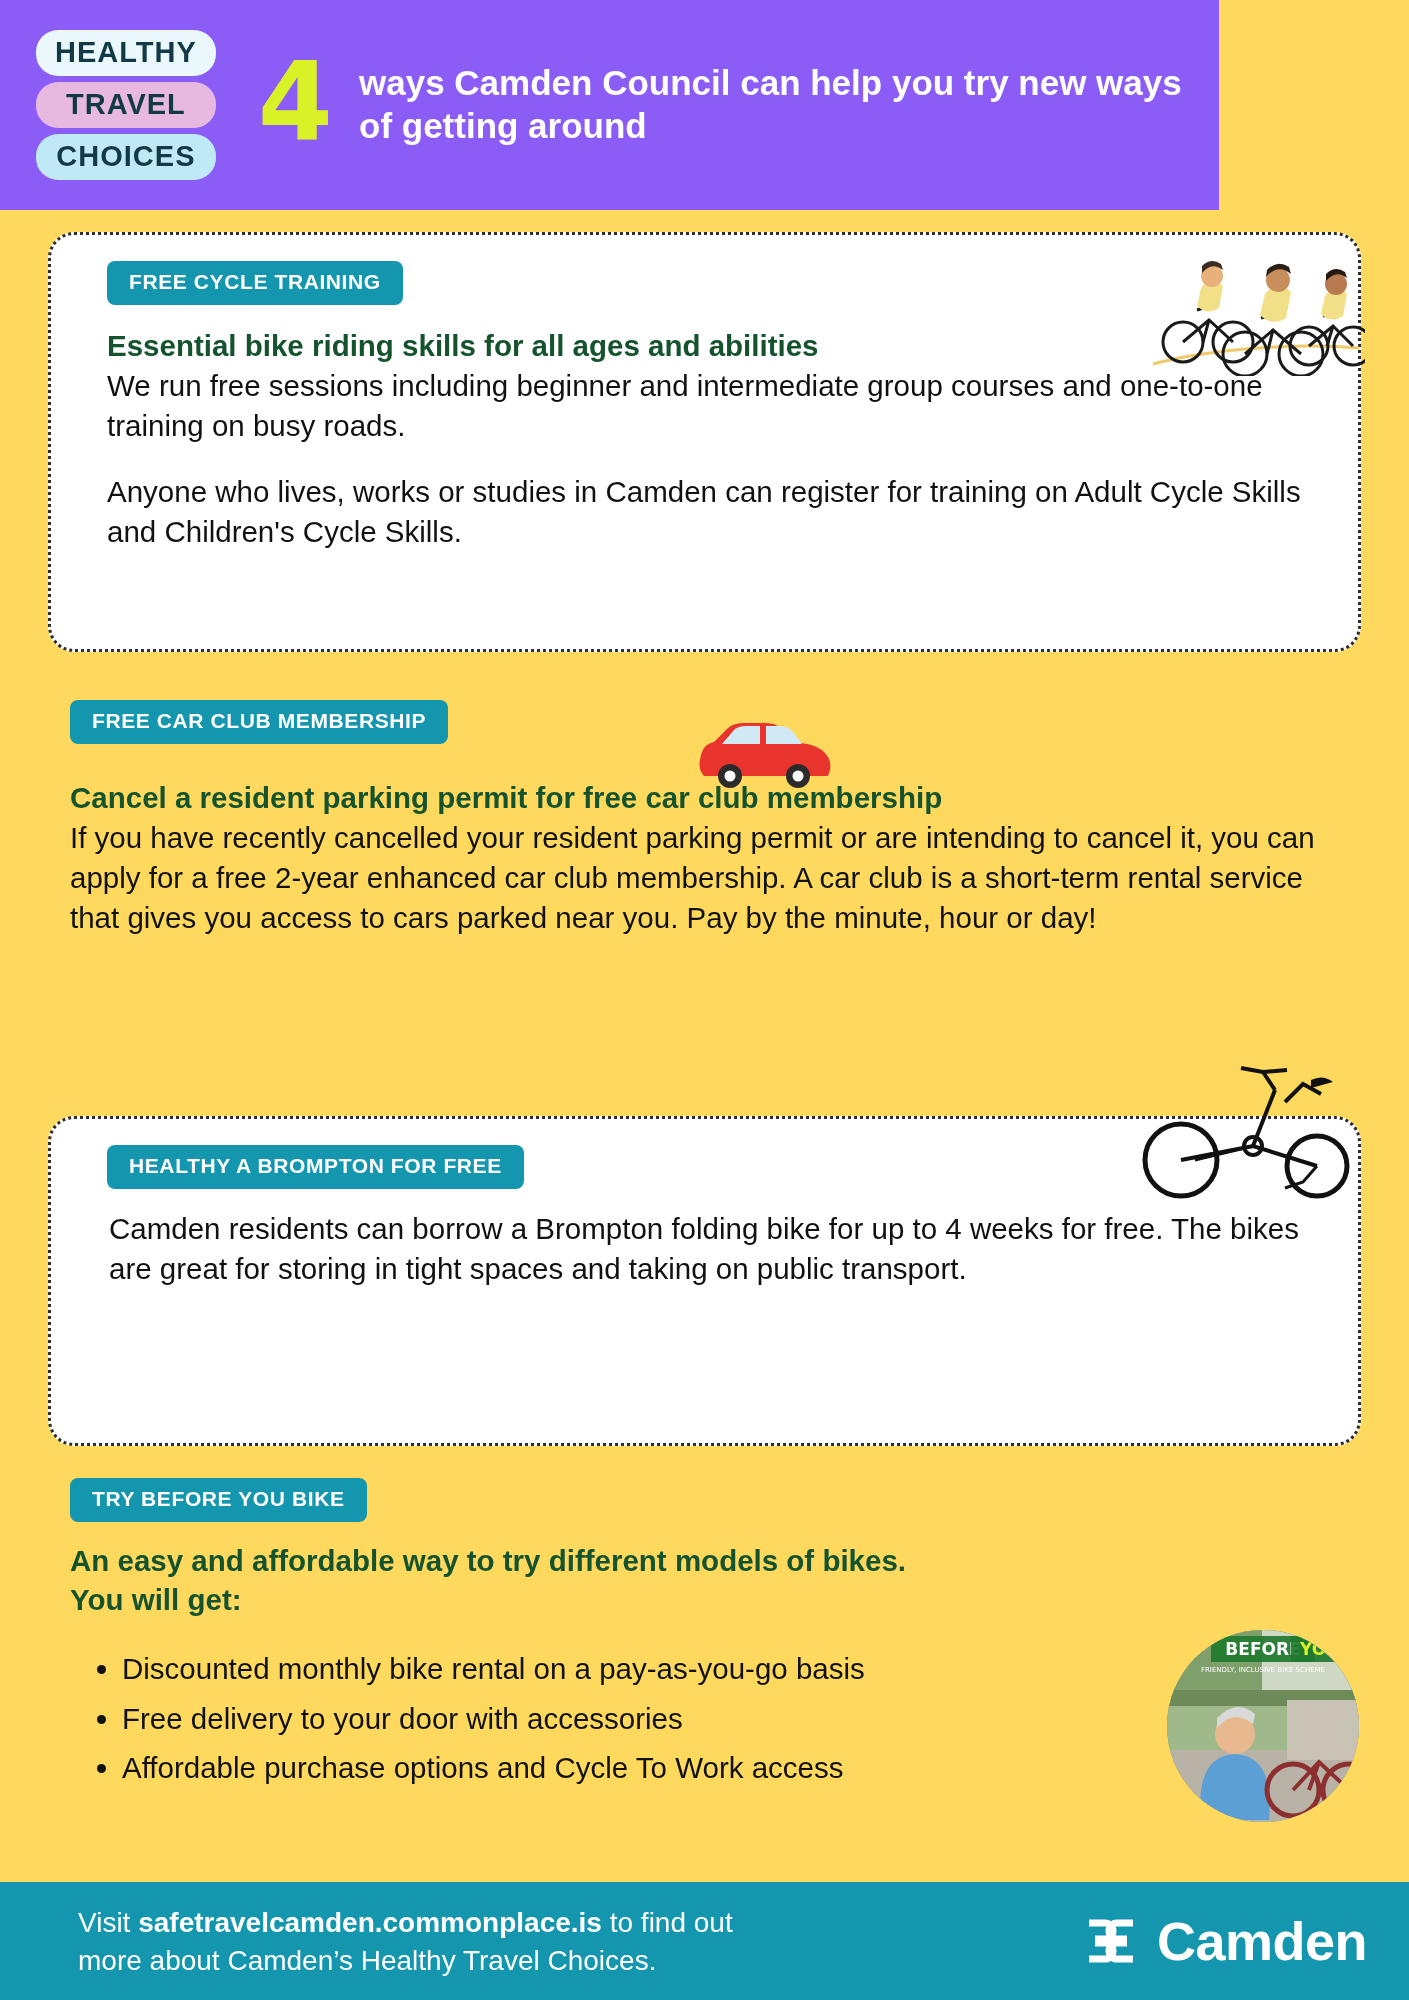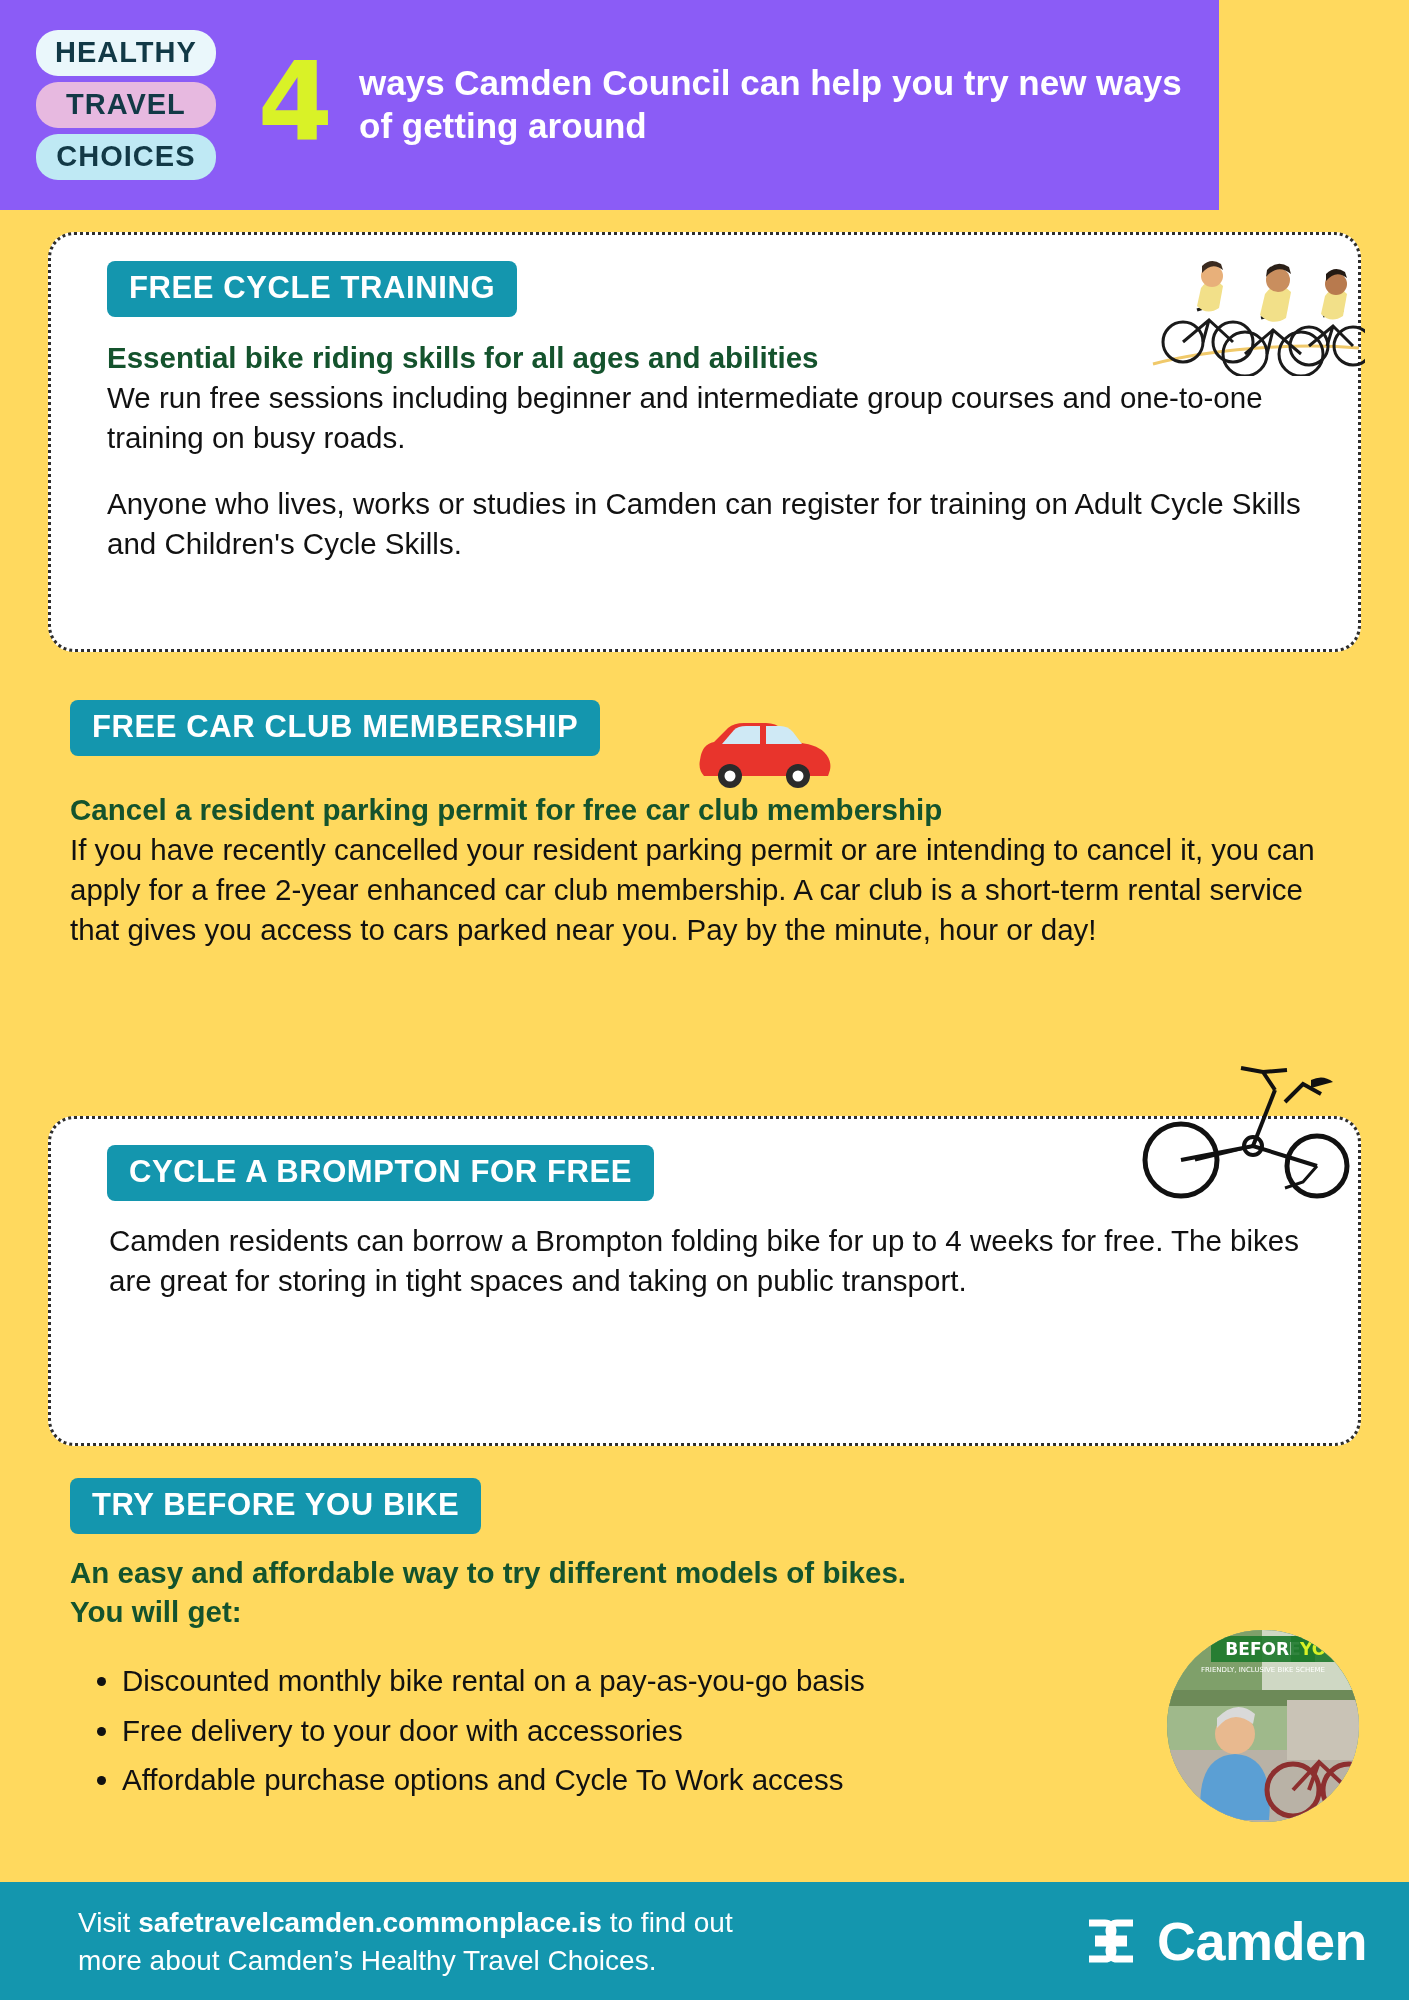--- a/index.html
+++ b/index.html
@@ -73,21 +73,21 @@
     background: #ffffff;
     border: 3px dotted #2d2d2d;
     border-radius: 26px;
   }
 
   .tag {
     display: inline-block;
     background: #1496ae;
     color: #ffffff;
     font-weight: bold;
-    font-size: 31px;
+    font-size: 21px;
     letter-spacing: 0.6px;
     padding: 9px 22px 11px 22px;
     border-radius: 8px;
   }
 
   .lead {
     font-weight: bold;
     font-size: 29.5px;
     color: #14532d;
     margin: 0;
@@ -262,21 +262,21 @@
   <path d="M10 50 q2 -16 14 -18 l14 -14 q6 -5 16 -5 h22 q10 0 16 6 l12 13 q22 2 30 10 q8 8 6 18 l-2 6 h-124 q-6 -7 -4 -16 z" fill="#e8342c"></path>
   <path d="M44 20 q4 -4 12 -4 h14 v18 h-38 z" fill="#cfe9f5"></path>
   <path d="M76 16 h14 q8 0 13 6 l9 12 h-36 z" fill="#cfe9f5"></path>
   <circle cx="40" cy="66" r="12" fill="#2b2b2b"></circle>
   <circle cx="40" cy="66" r="5.5" fill="#ffffff"></circle>
   <circle cx="108" cy="66" r="12" fill="#2b2b2b"></circle>
   <circle cx="108" cy="66" r="5.5" fill="#ffffff"></circle>
 </svg>
 
 <div class="section card" id="sec-brompton">
-  <div class="tag">CYCLE A BROMPTON FOR FREE</div>
+  <div class="tag">HEALTHY A BROMPTON FOR FREE</div>
   <div class="content">
     <p class="body-text">Camden residents can borrow a Brompton folding bike for up to 4 weeks for free. The bikes are great for storing in tight spaces and taking on public transport.</p>
   </div>
 </div>
 
 <svg class="illus" id="illus-brompton" viewBox="0 0 230 155">
   <circle cx="46" cy="110" r="36" fill="none" stroke="#111" stroke-width="5"></circle>
   <circle cx="182" cy="116" r="30" fill="none" stroke="#111" stroke-width="5"></circle>
   <path d="M46 110 L118 96 L182 116" stroke="#111" stroke-width="4" fill="none"></path>
   <path d="M118 96 L140 40" stroke="#111" stroke-width="4" fill="none"></path>

